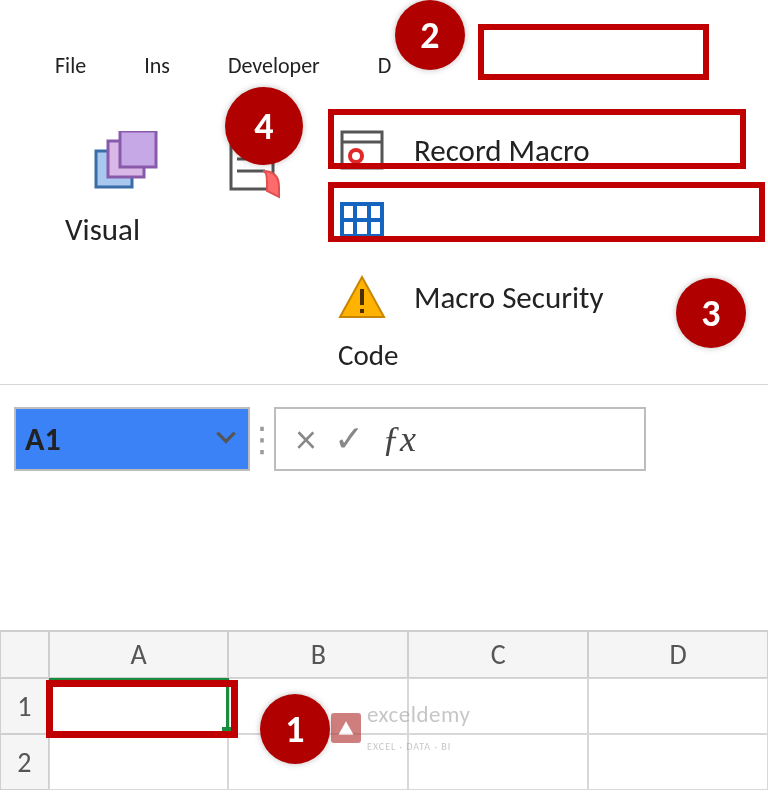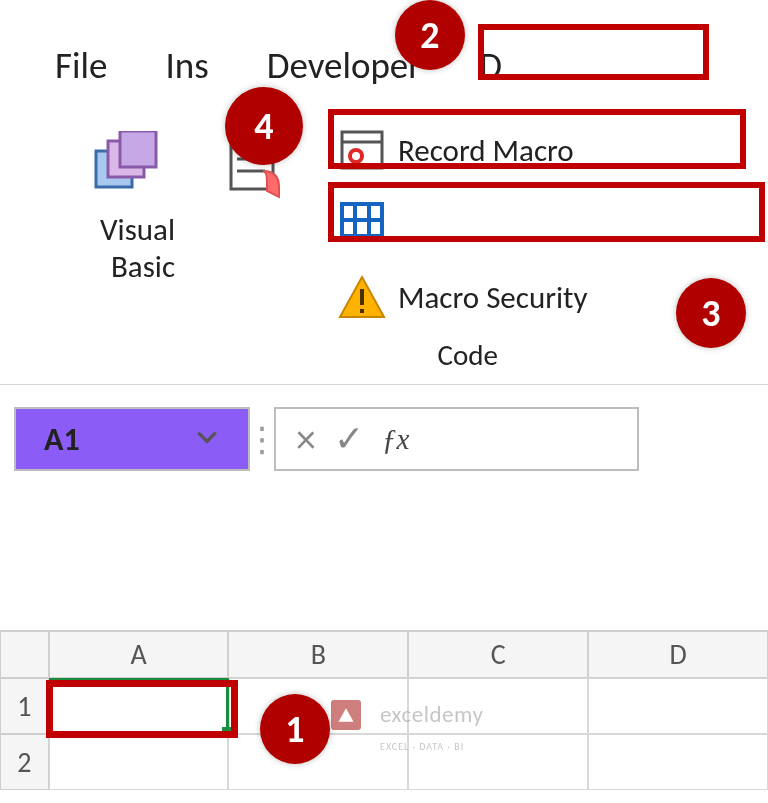--- a/index.html
+++ b/index.html
@@ -18,70 +18,70 @@
   .tabs {
     position: absolute;
     top: 35px; left: 0; right: 0;
     height: 60px;
     display: flex;
     align-items: center;
     padding-left: 55px;
     gap: 58px;
     white-space: nowrap;
   }
-  .tab { font-size: 37px; cursor: pointer; }
+  .tab { font-size: 22px; cursor: pointer; }
   .tab-dev-box {
     position: absolute;
     border: 6px solid #c00000;
     top: 24px; left: 478px;
     width: 231px; height: 56px;
   }
 
   
   .ribbon-body {
     position: absolute;
     top: 95px; left: 0; right: 0;
     height: 290px;
     background: #ffffff;
     border-bottom: 1px solid #d6d6d6;
   }
   .rb-big-btn {
     position: absolute;
-    text-align: right;
+    text-align: left;
   }
   .rb-vb { left: 65px; top: 33px; width: 110px; }
   .rb-mac { left: 195px; top: 33px; width: 120px; }
   .rb-big-icon {
     width: 90px; height: 75px;
     margin: 0 auto 8px;
     display:flex;align-items:center;justify-content:center;
   }
   .rb-vb .rb-big-icon svg { width: 80px; height: 70px; }
   .rb-mac .rb-big-icon svg { width: 60px; height: 70px; }
   .rb-big-label { font-size: 31px; line-height: 1.2; }
   .rb-small-btn {
     position: absolute;
     left: 338px;
     height: 60px;
-    display: flex; align-items: center; gap: 12px;
+    display: flex; align-items: center; gap: 28px;
     font-size: 31px;
     width: 420px;
   }
   .rb-record { top: 25px; }
   .rb-relref { top: 95px; }
   .rb-security { top: 172px; }
   .rb-small-icon { width: 48px; height: 48px; display:flex;align-items:center;justify-content:center; }
 
   .box-red-1 { position:absolute; border:6px solid #c00000; left:328px; top:14px; width:418px; height:60px; }
   .box-red-2 { position:absolute; border:6px solid #c00000; left:328px; top:87px; width:437px; height:60px; }
 
   .group-label {
     position: absolute;
     top: 242px; left: 338px; width: 160px;
-    text-align: right; font-size: 29px;
+    text-align: left; font-size: 29px;
   }
 
   
   .callout {
     position: absolute;
     width: 70px; height: 70px;
     border-radius: 50%;
     background: #b00000;
     color: #fff; font-weight: 600; font-size: 38px;
     display:flex; align-items:center; justify-content:center;
@@ -93,33 +93,33 @@
   .c4 { top: 87px; left: 225px; width:78px;height:78px;}
 
   
   .namebar {
     position: absolute; top: 404px; left: 14px;
     height: 70px; display:flex; align-items:center;
   }
   .namebox {
     width: 236px; height: 64px;
     border: 2px solid #bdbdbd;
-    background:#8b5cf6; display:flex; align-items:center;
-    padding: 0 28px; font-size: 32px; font-weight:600;
+    background:#3b82f6; display:flex; align-items:center;
+    padding: 0 9px; font-size: 32px; font-weight:600;
     justify-content: space-between;
   }
   .chev svg{width:26px;height:26px;}
   .fbar-sep { width:24px; display:flex; justify-content:center; color:#9a9a9a; font-size:34px; }
   .fbar-btns {
     display:flex; align-items:center; gap:18px;
     border:2px solid #bdbdbd; border-right:none;
     height:64px; padding: 0 20px;
     color:#888;
   }
-  .fx { font-style: italic; font-family: "Times New Roman", serif; font-size: 29px; color:#444;text-align:right; }
+  .fx { font-style: italic; font-family: "Times New Roman", serif; font-size: 36px; color:#444;text-align:right; }
   .fbar-input {
     border:2px solid #bdbdbd; border-left:none;
     height:64px; width:210px;
   }
 
   
   .grid {
     position: absolute; top: 630px; left: 0; right:0;
   }
   .colhdr-row, .body-row { display:flex; }
@@ -140,21 +140,21 @@
   .selcell::after {
     content:""; position:absolute; right:-5px; bottom:-5px;
     width:9px; height:9px; background:#1a8c3e;
   }
   .sel-red-box { position:absolute; border:7px solid #c00000;
     top:680px; left:46px; width:192px; height:58px; z-index:5;}
 
   .wm {
     position:absolute; top:700px; left:302px;
     color:#a9a9a9; font-size:23px; letter-spacing:.5px;
-    display:flex;align-items:flex-start; gap:19px; opacity:.65;padding-left:29px;
+    display:flex;align-items:center; gap:6px; opacity:.65;padding-left:29px;
   }
   .wm-icon{width:30px;height:30px;background:#b63a3a;border-radius:3px;
     display:flex;align-items:center;justify-content:center;}
   .wm-icon svg{width:18px;height:18px;fill:#fff;}
 </style>
 </head>
 <body>
 
 <div class="tabs">
   <span class="tab">File</span>
@@ -168,21 +168,20 @@
 
   <div class="rb-big-btn rb-vb">
     <div class="rb-big-icon">
       <svg viewBox="0 0 80 70">
         <rect x="16" y="20" width="36" height="36" fill="#a8c8f0" stroke="#3a6da8" stroke-width="3"></rect>
         <rect x="28" y="10" width="36" height="36" fill="#d9b8e8" stroke="#8a5aaa" stroke-width="3"></rect>
         <rect x="40" y="0" width="36" height="36" fill="#c6a8e6" stroke="#8a5aaa" stroke-width="3"></rect>
       </svg>
     </div>
     <div class="rb-big-label">Visual</div>
-    <div class="rb-big-label">Basic</div>
   </div>
 
   <div class="rb-big-btn rb-mac">
     <div class="rb-big-icon">
       <svg viewBox="0 0 60 70">
         <rect x="6" y="4" width="42" height="54" fill="#fff" stroke="#555" stroke-width="3"></rect>
         <line x1="12" y1="16" x2="40" y2="16" stroke="#555" stroke-width="3"></line>
         <line x1="12" y1="28" x2="40" y2="28" stroke="#555" stroke-width="3"></line>
         <line x1="12" y1="40" x2="40" y2="40" stroke="#555" stroke-width="3"></line>
         <path d="M38 40 q16 0 16 16 l0 10 l-12 -6 l0 -8 q0 -12 -4 -12" fill="#ff6b6b" stroke="#e05050" stroke-width="2"></path>

